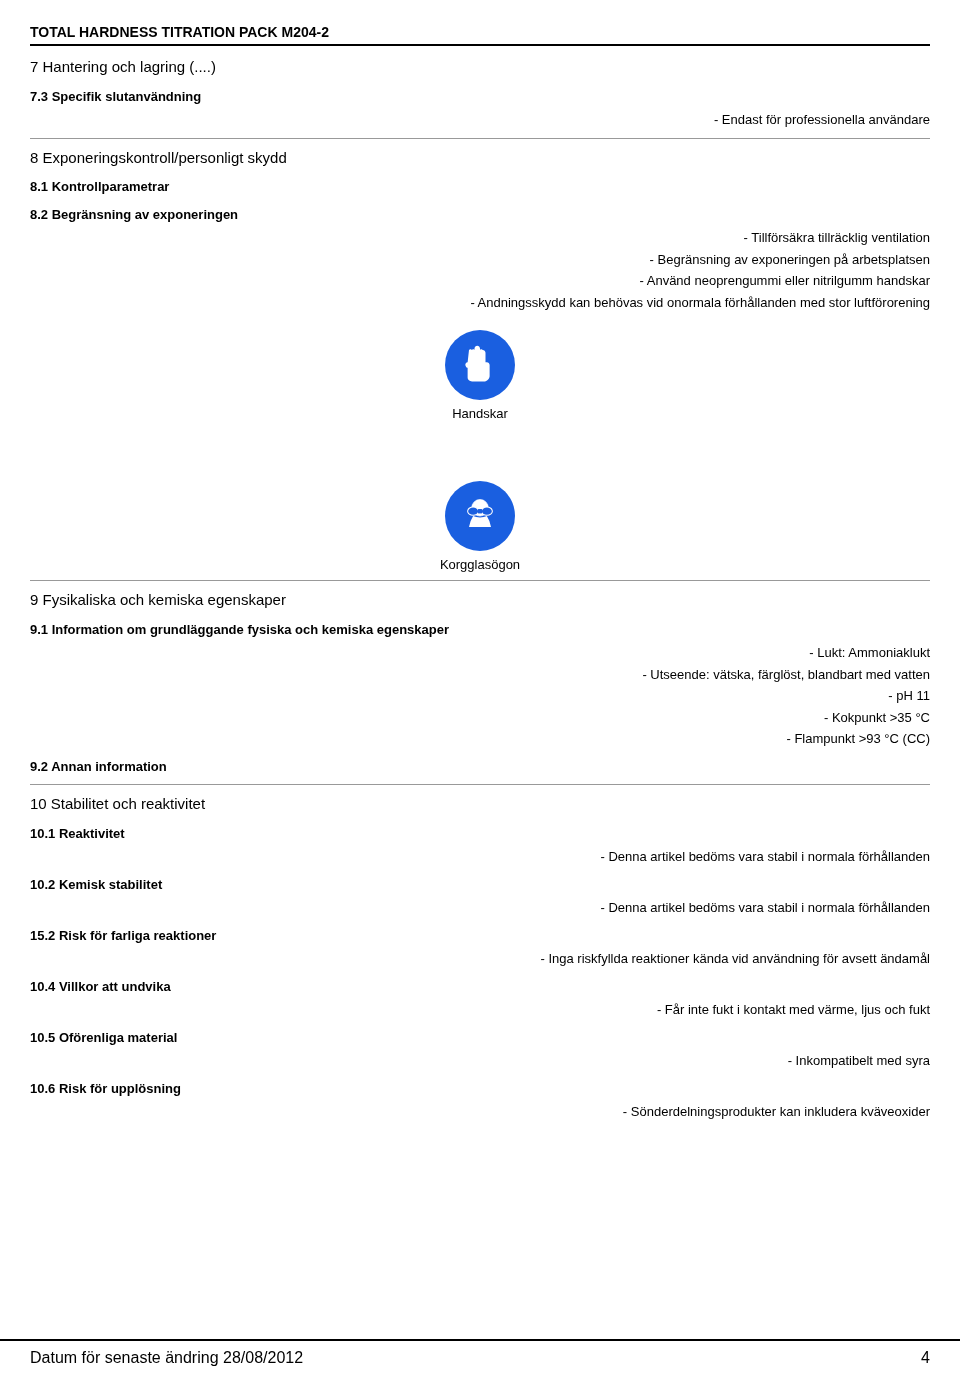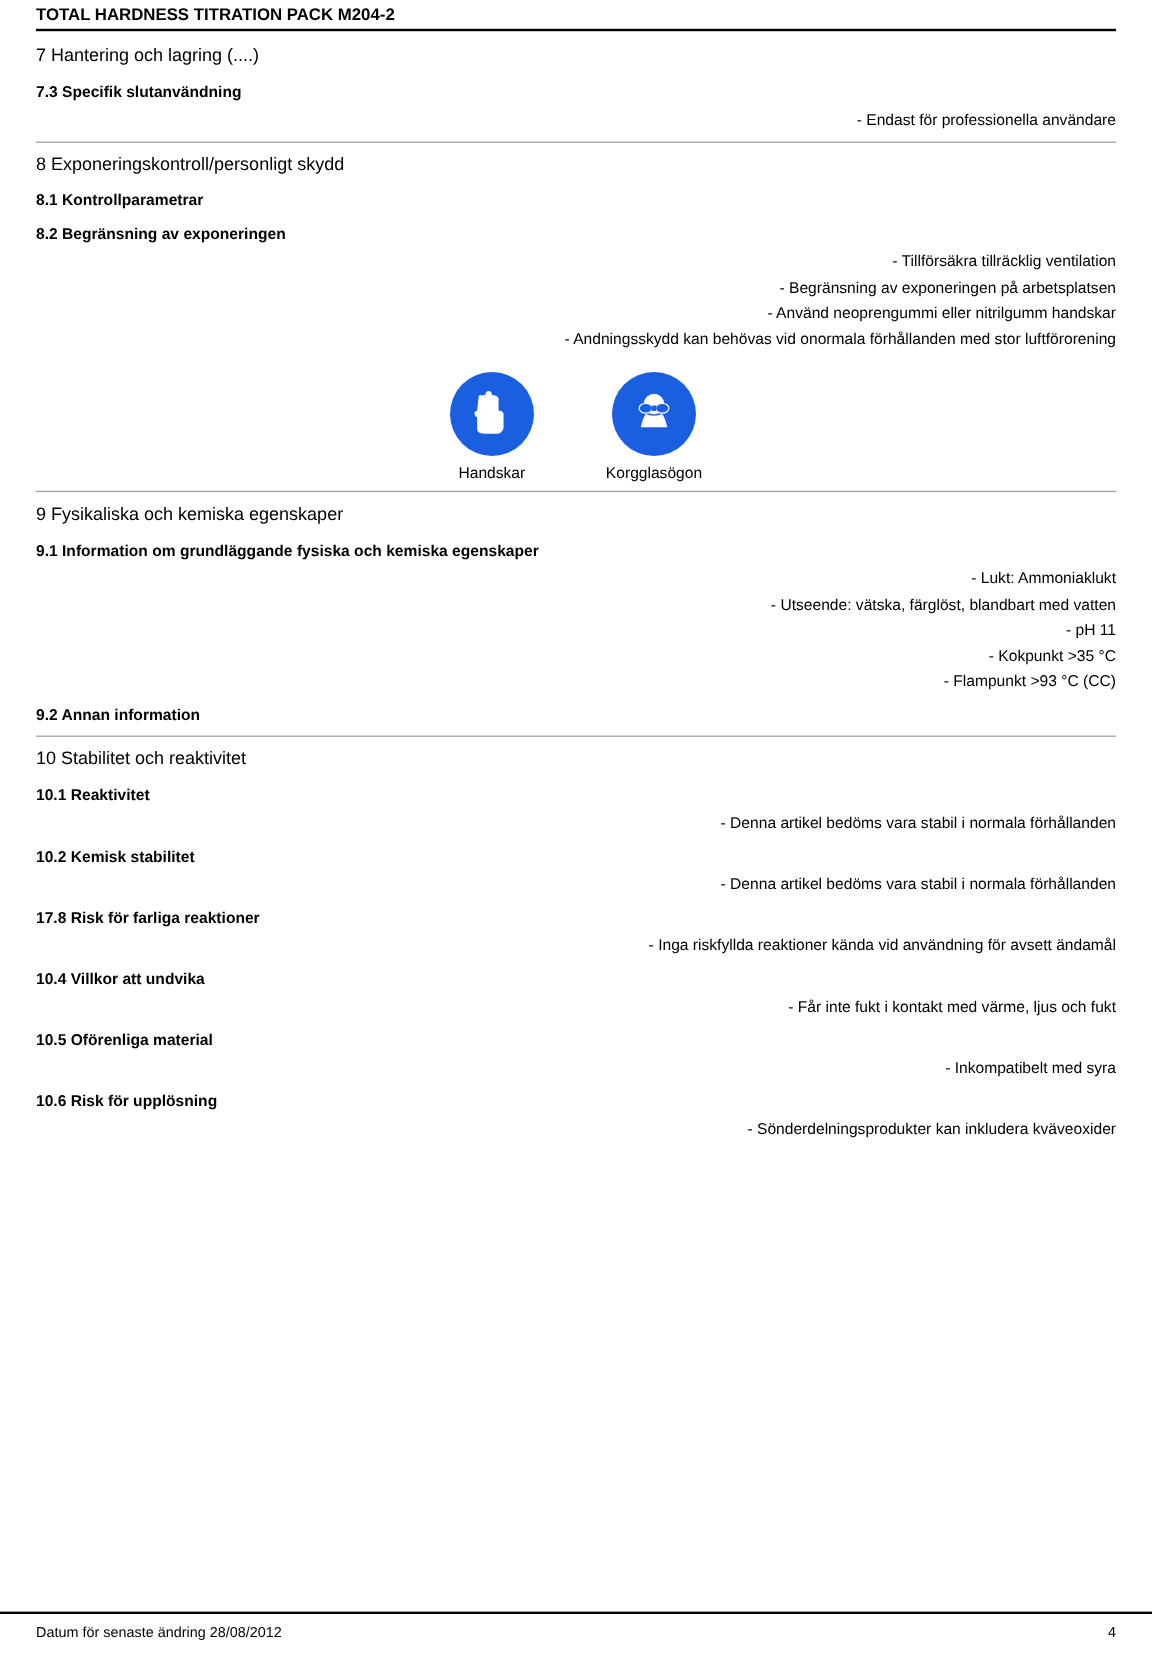--- a/index.html
+++ b/index.html
@@ -8,21 +8,21 @@
       font-size: 13px;
       color: #000;
       background: #fff;
       width: 960px;
       min-height: 1395px;
       padding: 0;
     }
     .page {
       width: 960px;
       min-height: 1395px;
-      padding: 4px 30px 60px 30px;
+      padding: 24px 30px 60px 30px;
       position: relative;
     }
     .top-header {
       border-bottom: 2px solid #000;
       margin-bottom: 10px;
       padding-bottom: 4px;
     }
     .top-header-title {
       font-weight: bold;
       font-size: 14px;
@@ -49,21 +49,21 @@
     }
     .bullet-item::before {
       content: "- ";
     }
     .indent {
       margin-left: 30px;
       text-align: right;
     }
     .icons-row {
       display: flex;
-      flex-direction: row;
+      flex-direction: column;
       gap: 60px;
       justify-content: center;
       align-items: center;
       margin: 18px 0 8px 0;
     }
     .icon-block {
       display: flex;
       flex-direction: column;
       align-items: center;
       gap: 6px;
@@ -89,21 +89,21 @@
     }
     .footer {
       position: absolute;
       bottom: 20px;
       left: 0;
       right: 0;
       display: flex;
       justify-content: space-between;
       padding: 8px 30px;
       border-top: 2px solid #000;
-      font-size: 12px;
+      font-size: 16px;
       gap: 21px;
     }
     p {
       margin-bottom: 2px;
       line-height: 1.5;
     }
   </style>
 </head>
 <body>
 
@@ -179,21 +179,21 @@
 
   <div>
     <p class="section-heading">10  Stabilitet och reaktivitet</p>
 
     <p class="subsection-heading">10.1 Reaktivitet</p>
     <p class="bullet-item indent">Denna artikel bedöms vara stabil i normala förhållanden</p>
 
     <p class="subsection-heading">10.2 Kemisk stabilitet</p>
     <p class="bullet-item indent">Denna artikel bedöms vara stabil i normala förhållanden</p>
 
-    <p class="subsection-heading">17.8 Risk för farliga reaktioner</p>
+    <p class="subsection-heading">15.2 Risk för farliga reaktioner</p>
     <p class="bullet-item indent">Inga riskfyllda reaktioner kända vid användning för avsett ändamål</p>
 
     <p class="subsection-heading">10.4 Villkor att undvika</p>
     <p class="bullet-item indent">Får inte fukt i kontakt med värme, ljus och fukt</p>
 
     <p class="subsection-heading">10.5 Oförenliga material</p>
     <p class="bullet-item indent">Inkompatibelt med syra</p>
 
     <p class="subsection-heading">10.6 Risk för upplösning</p>
     <p class="bullet-item indent">Sönderdelningsprodukter kan inkludera kväveoxider</p>

